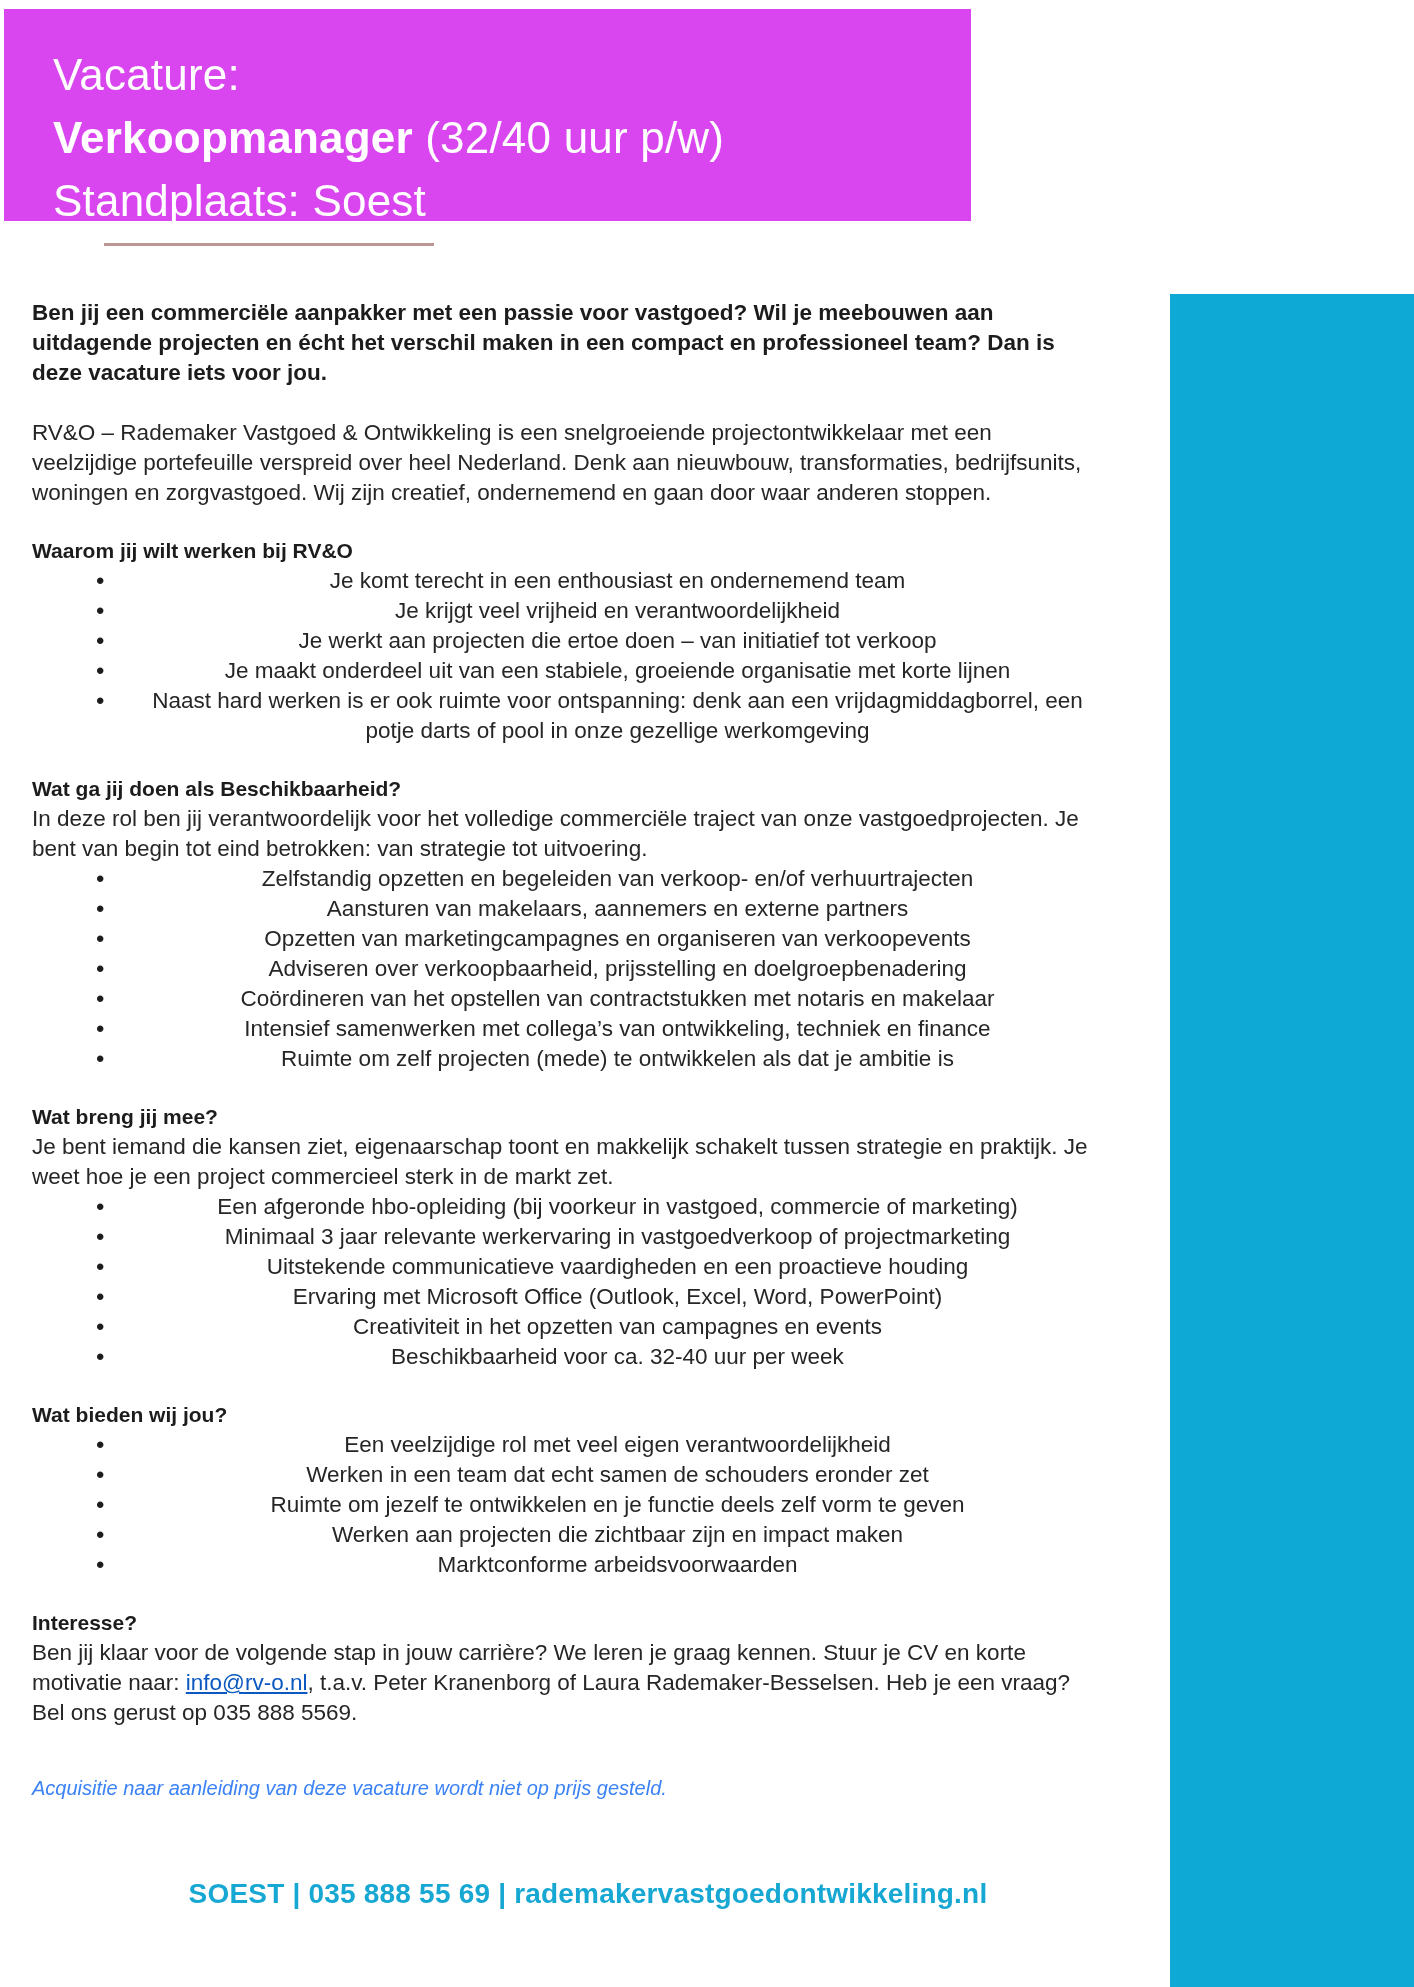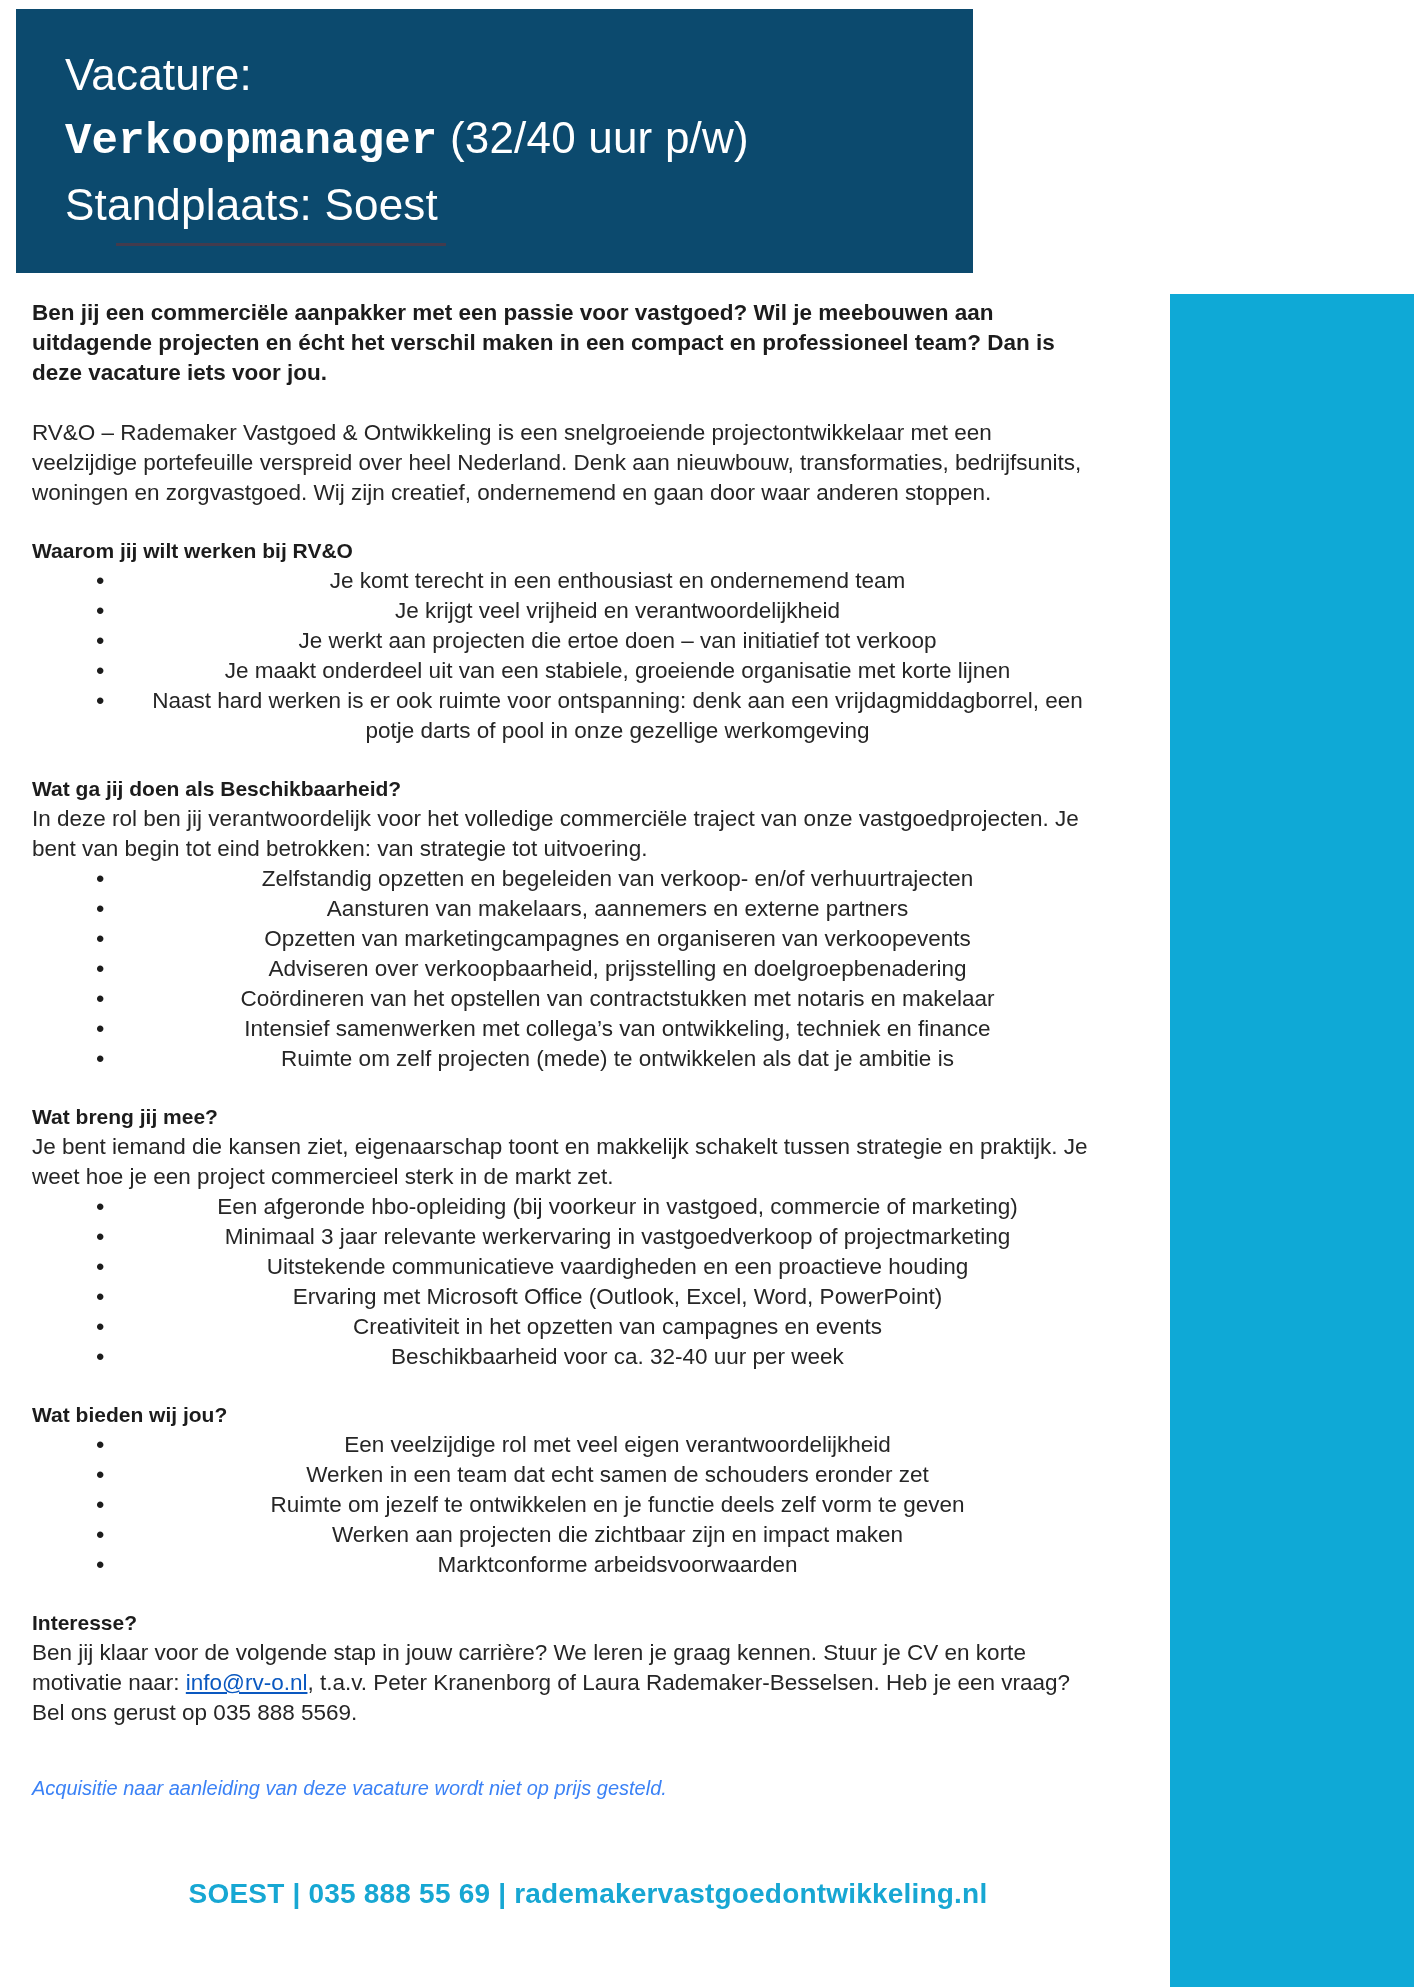--- a/index.html
+++ b/index.html
@@ -4,26 +4,26 @@
 <style>
   html,body{margin:0;padding:0;}
   body{
     width:1414px;height:1987px;position:relative;overflow:hidden;
     background:#ffffff;color:#232323;
     font-family:"Liberation Sans",sans-serif;
     -webkit-font-smoothing:antialiased;
   }
   
   .header-band{
-    position:absolute;left:16px;top:9px;width:967px;height:264px;
-    background:#0c4a6e;
+    position:absolute;left:4px;top:9px;width:967px;height:212px;
+    background:#d946ef;
   }
   .header-text{position:absolute;left:49px;top:34px;color:#ffffff;}
   .header-line{font-size:44px;line-height:63px;font-weight:400;letter-spacing:.2px;white-space:nowrap;}
-  .header-line .bold{font-weight:700;font-family:Liberation Mono, monospace;}
+  .header-line .bold{font-weight:700;}
   .artifact-line{
     position:absolute;left:100px;top:234px;width:330px;height:3px;
     background:rgba(122,44,44,.5);
   }
   
   .logo-box{position:absolute;left:973px;top:0;width:441px;height:295px;background:#ffffff;}
   
   .sidebar{
     position:absolute;left:1170px;top:294px;width:244px;height:1693px;
     background:#0fa9d6;

